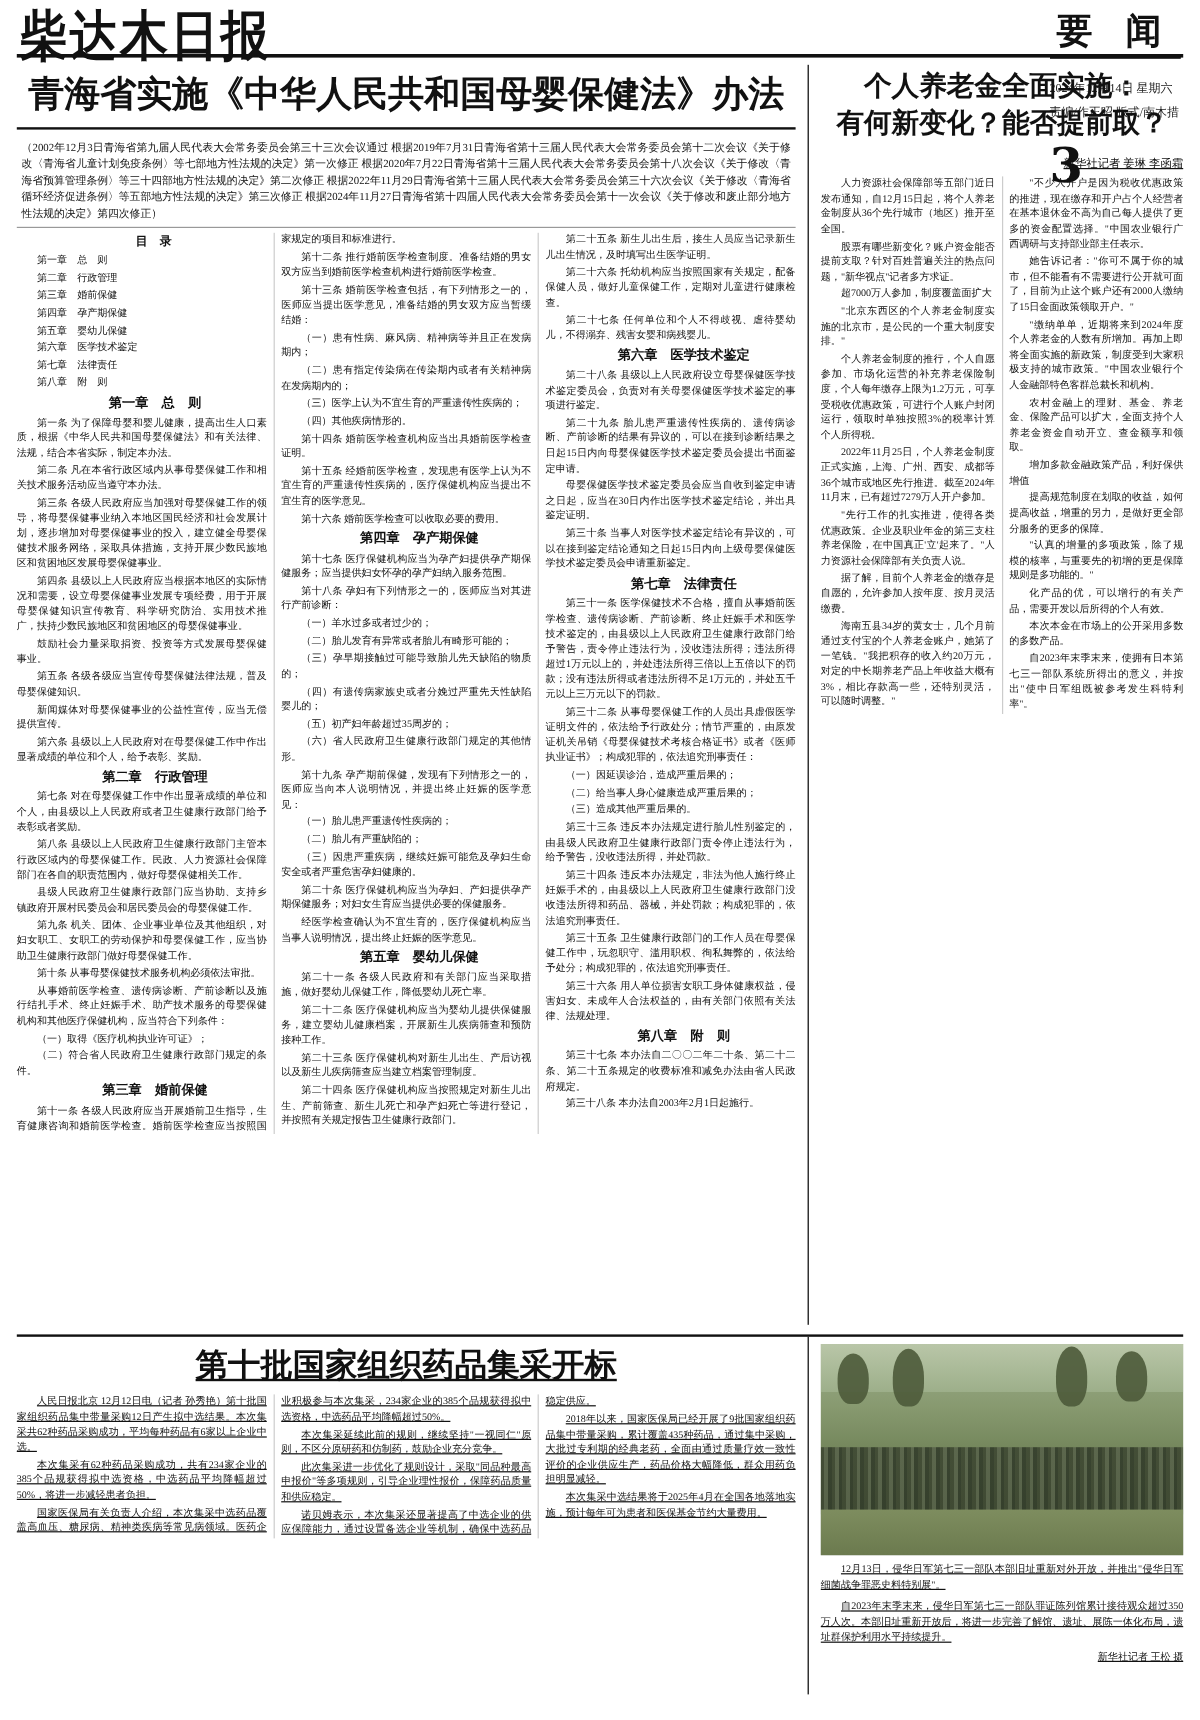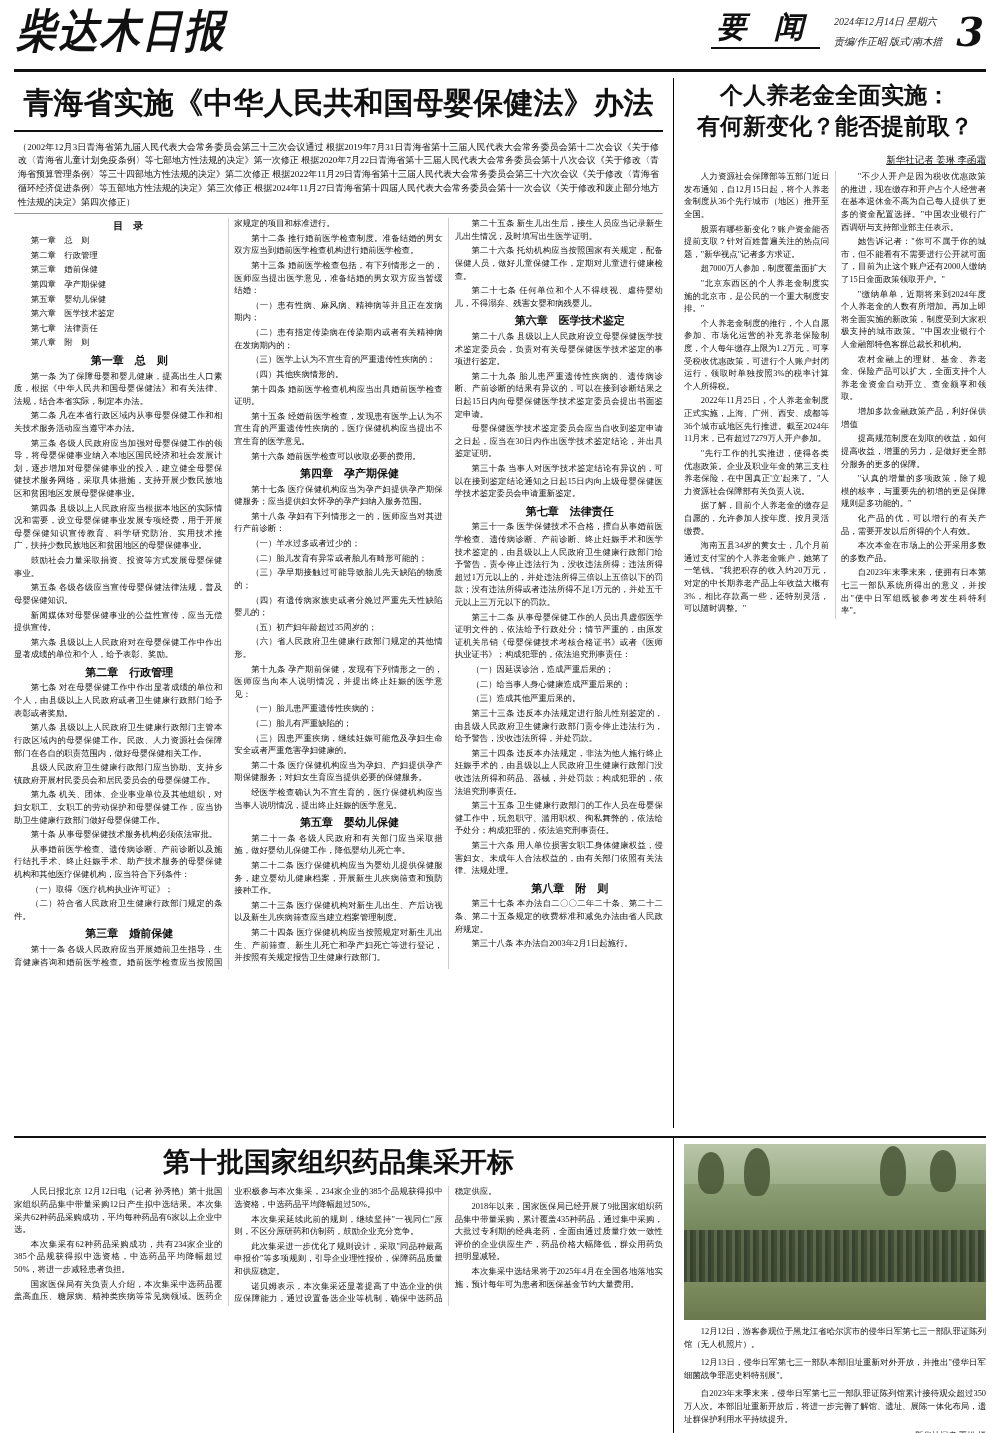--- a/index.html
+++ b/index.html
@@ -12,33 +12,32 @@
     position:relative;
     overflow:hidden;
   }
   .page { width:1000px; height:1433px; position:relative; padding:0 14px; }
 
   
   .masthead {
     display:flex; align-items:flex-start; justify-content:space-between;
     padding:6px 2px 2px 2px;
     border-bottom:3px solid #111;
-    height:72px;
-    font-style:italic;
+    height:48px;
   }
   .logo-wrap { display:flex; align-items:center; gap:6px; }
   .logo {
     font-family:"DejaVu Serif",serif;
     font-size:40px; font-weight:bold; letter-spacing:2px;
     color:#111;
     line-height:1;
     padding-top:4px;
     transform:scaleY(1.12);
   }
-  .masthead-right { display:flex; align-items:flex-start; gap:14px; padding-top:4px; }
+  .masthead-right { display:flex; align-items:flex-start; gap:14px; padding-top:4px;flex-direction:column; }
   .section-title {
     font-size:30px; font-weight:bold; letter-spacing:10px;
     border-bottom:2px solid #111; padding:0 6px 4px 6px;
     line-height:1.1;
   }
   .mast-meta { font-size:10px; line-height:1.6; text-align:left; padding-top:4px; color:#222; }
   .mast-meta div { white-space:nowrap; }
   .page-num {
     font-size:40px; font-weight:bold; line-height:1; padding-top:2px;
     font-family:"DejaVu Serif",serif;
@@ -78,20 +77,21 @@
   .toc-head { font-weight:bold; text-align:center; font-size:10px; margin:2px 0 3px 0; text-indent:0; }
   .ch-head { font-weight:bold; text-align:center; font-size:11px; margin:5px 0 3px 0; text-indent:0; }
   .toc-item { text-indent:0; margin-left:6px; }
 
   
   .bottom {
     margin-top:8px;
     border-top:2px solid #111;
     display:flex;
     height:300px;
+    text-decoration:underline;
   }
   .bottom-left { width:660px; padding-right:10px; border-right:1px solid #000; }
   .bottom-right { width:312px; padding-left:10px; }
   .headline-bottom {
     font-size:27px; font-weight:bold; text-align:center; line-height:1.2;
     padding:8px 0 8px 0;
   }
   .photo {
     width:100%; height:176px;
     background:linear-gradient(#9fb08d 0%, #87996f 30%, #6f8257 55%, #5d7048 75%, #4e5f3c 100%);
@@ -269,20 +269,19 @@
     <div class="bottom-right">
       <div class="photo">
         <div class="sky"></div>
         <div class="tree" style="left:14px;"></div>
         <div class="tree" style="left:60px;top:4px;height:48px"></div>
         <div class="tree" style="right:30px;top:6px;"></div>
         <div class="tree" style="right:80px;top:2px;height:50px"></div>
         <div class="crowd"></div>
         <div class="field"></div>
       </div>
-      <div class="caption">12月12日，游客参观位于黑龙江省哈尔滨市的侵华日军第七三一部队罪证陈列馆（无人机照片）。</div>
       <div class="caption">12月13日，侵华日军第七三一部队本部旧址重新对外开放，并推出"侵华日军细菌战争罪恶史料特别展"。</div>
       <div class="caption">自2023年末季末来，侵华日军第七三一部队罪证陈列馆累计接待观众超过350万人次。本部旧址重新开放后，将进一步完善了解馆、遗址、展陈一体化布局，遗址群保护利用水平持续提升。</div>
       <div class="caption-credit">新华社记者 王松 摄</div>
     </div>
   </div>
 
 </div>
 
 </body></html>

